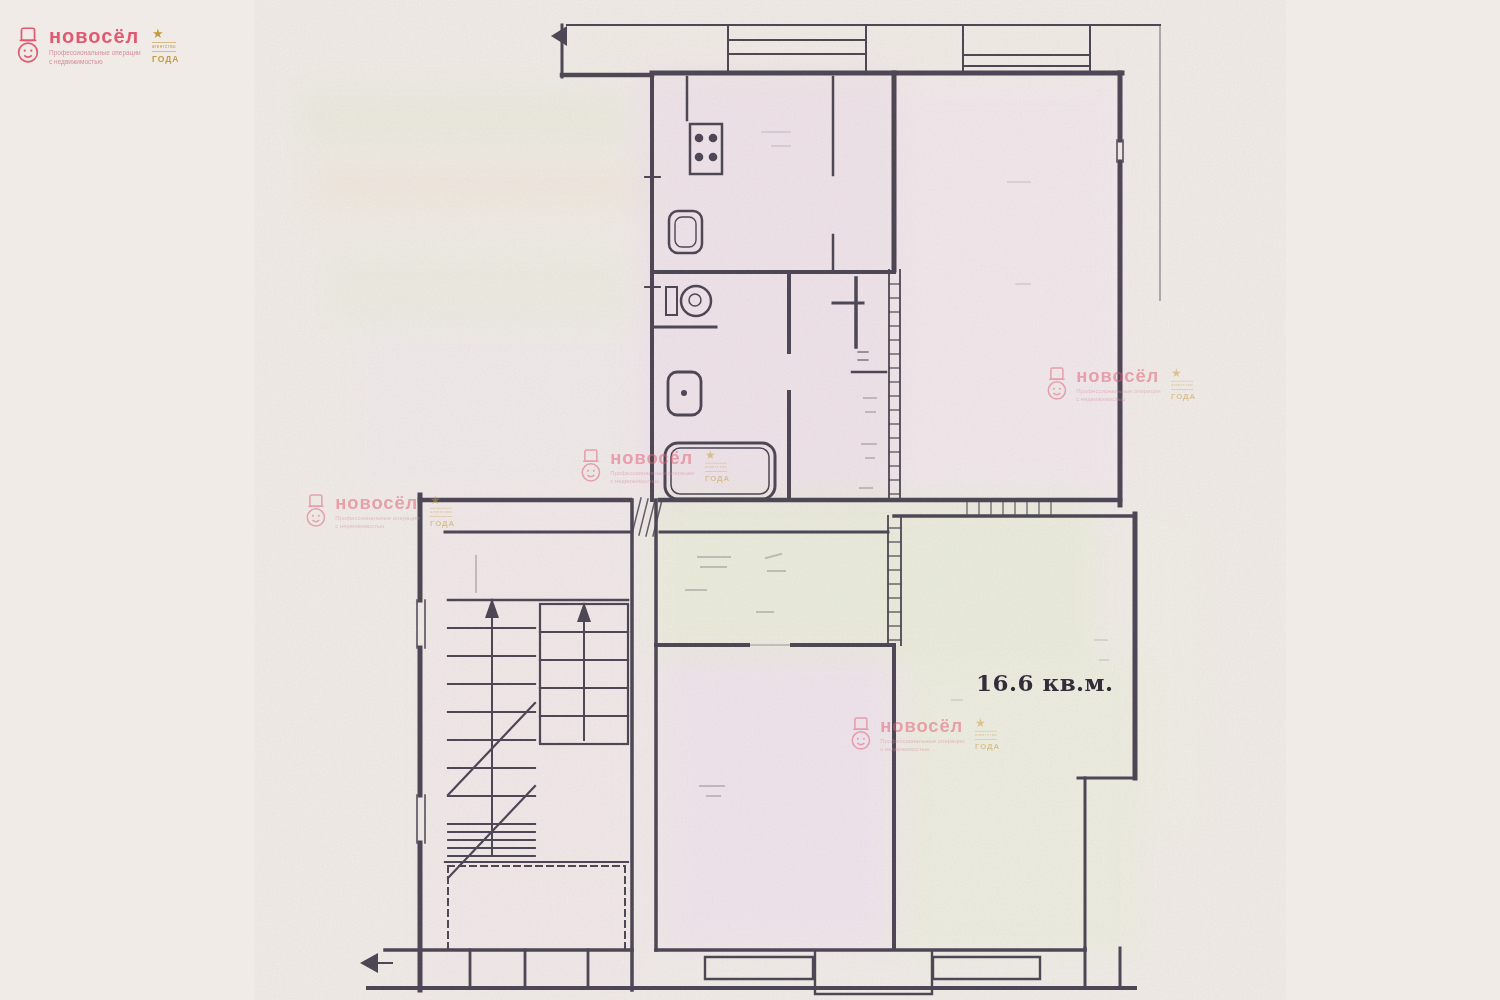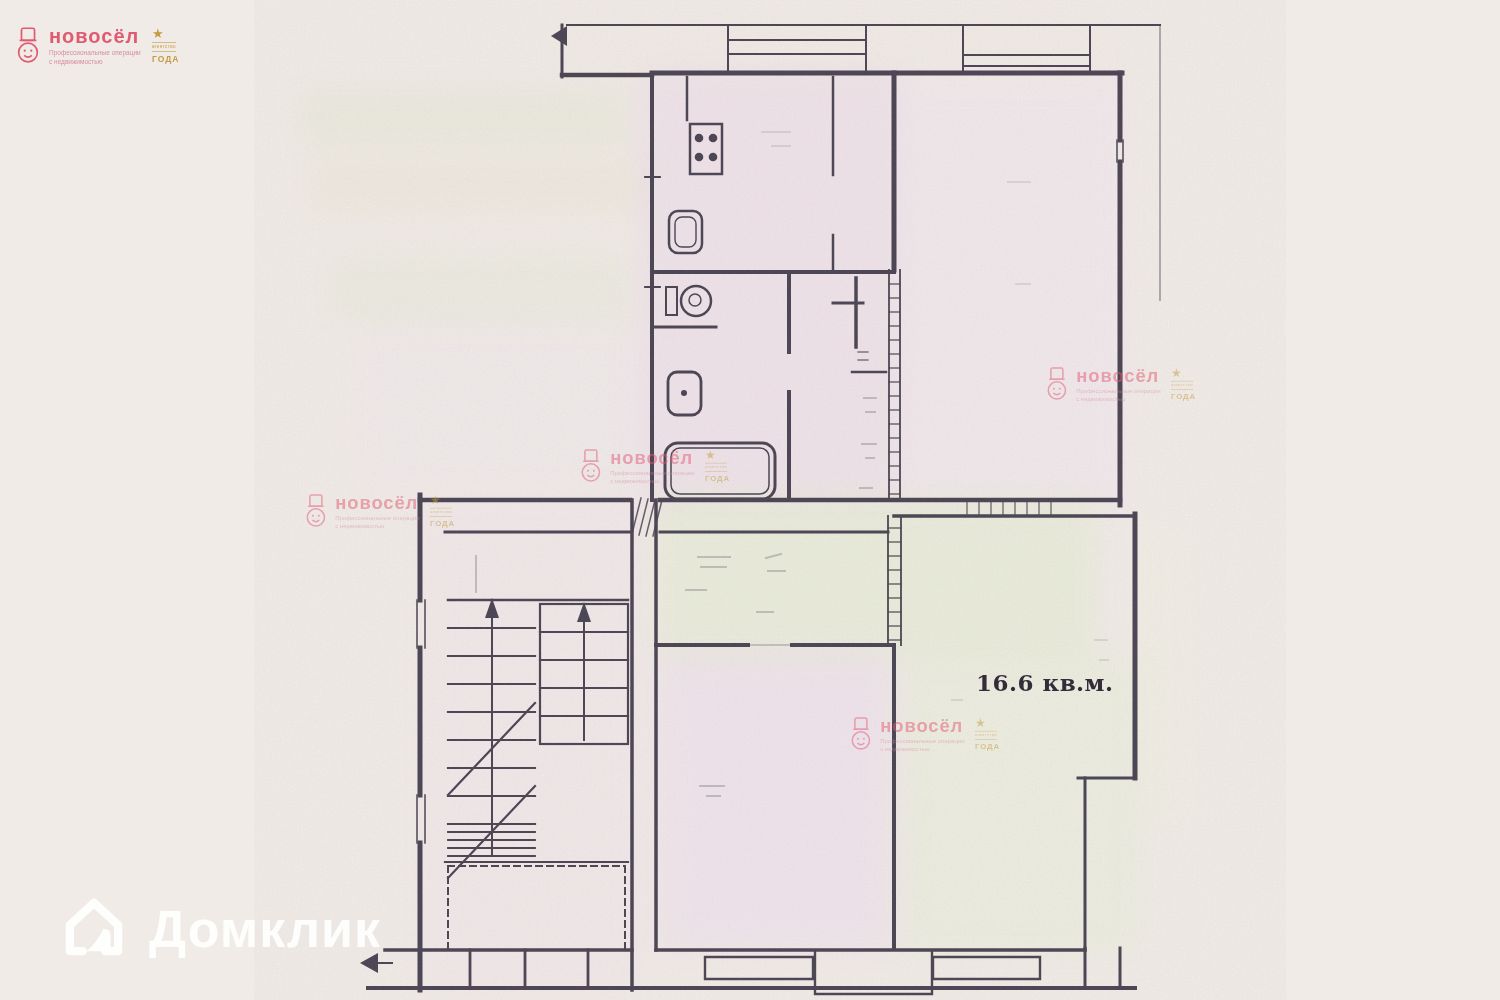--- a/index.html
+++ b/index.html
@@ -321,25 +321,16 @@
       <span class="nv-name">новосёл</span>
       <span class="nv-tag">Профессиональные операции с недвижимостью</span>
     </span>
     <span class="nv-award">
       <span class="nv-star">★</span>
       <span class="nv-award-cap">агентство</span>
       <span class="nv-award-word">ГОДА</span>
     </span>
   </div>
 
-  <div class="dk">
-    <span>
-      <svg viewBox="0 0 84 84" width="78" height="78">
-        <path d="M16,40 L42,16 L68,40 V68 H54 M30,68 H16 V40" fill="none" stroke="currentColor" stroke-width="9" stroke-linejoin="round" stroke-linecap="round"></path>
-        <path d="M52,44 Q60,44 60,52 L60,68 L34,68 Q46,58 52,44 Z" fill="currentColor"></path>
-      </svg>
-    </span>
-    <span class="dk-text">Домклик</span>
-  </div>
 
   <div class="area">16.6 кв.м.</div>
 
 </div>
 
 </body></html>

